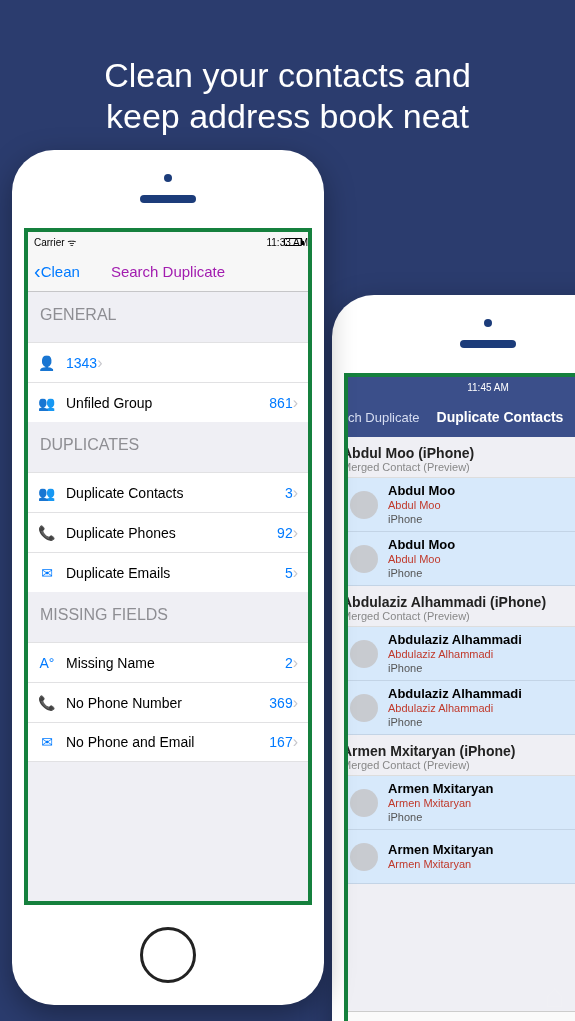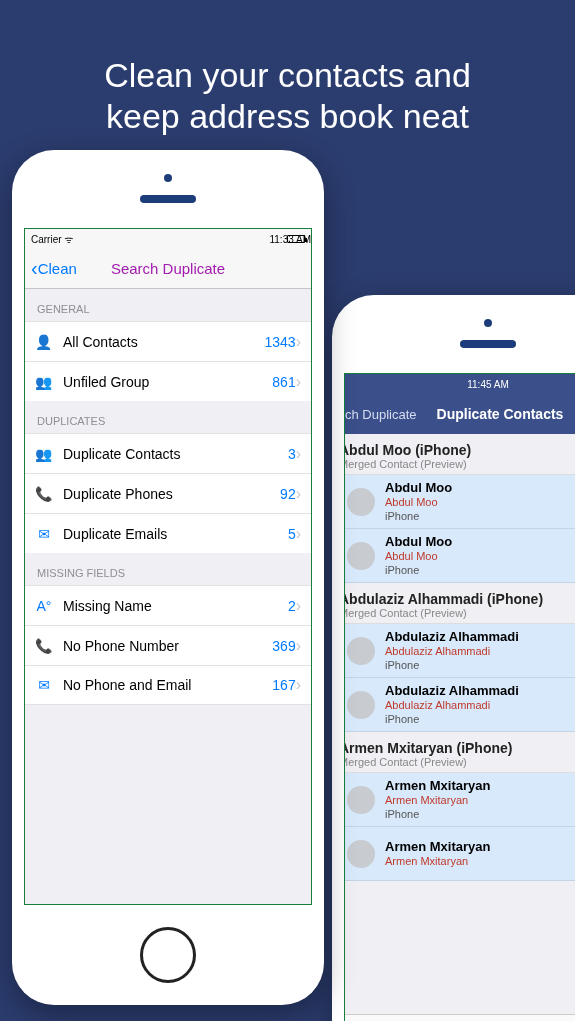--- a/index.html
+++ b/index.html
@@ -70,21 +70,21 @@
     border: 3px solid #222;
     border-radius: 50%;
   }
   .screen {
     position: absolute;
     top: 78px;
     left: 12px;
     right: 12px;
     bottom: 100px;
     background: #efeff4;
-    border: 1px solid #15803d;
+    border: 4px solid #15803d;
     overflow: hidden;
   }
 
   
   .statusbar-light {
     height: 20px;
     background: #f7f7f7;
     display: flex;
     align-items: center;
     font-size: 10px;
@@ -109,23 +109,23 @@
     font-size: 15px;
     display: flex;
     align-items: center;
   }
   .navbar-light .title {
     font-size: 15px;
     font-weight: 400;
     color: #a21caf;
   }
   .section-header {
-    font-size: 11px;
+    font-size: 16px;
     color: #8e8e93;
-    padding: 14px 12px 6px;
+    padding: 14px 12px 18px;
   }
   .cell {
     background: #fff;
     border-top: 1px solid #e1e1e3;
     height: 40px;
     display: flex;
     align-items: center;
     padding: 0 10px;
     position: relative;
   }
@@ -268,21 +268,20 @@
       <div class="back">
         <span style="font-size:20px;">‹</span>
         <span>Clean</span>
       </div>
       <div class="title">Search Duplicate</div>
     </div>
 
     <div class="section-header">GENERAL</div>
     <div class="cell">
       <span class="icon">👤</span>
-      <span class="label">All Contacts</span>
       <span class="count">1343</span>
       <span class="chev">›</span>
     </div>
     <div class="cell">
       <span class="icon">👥</span>
       <span class="label">Unfiled Group</span>
       <span class="count">861</span>
       <span class="chev">›</span>
     </div>
 

